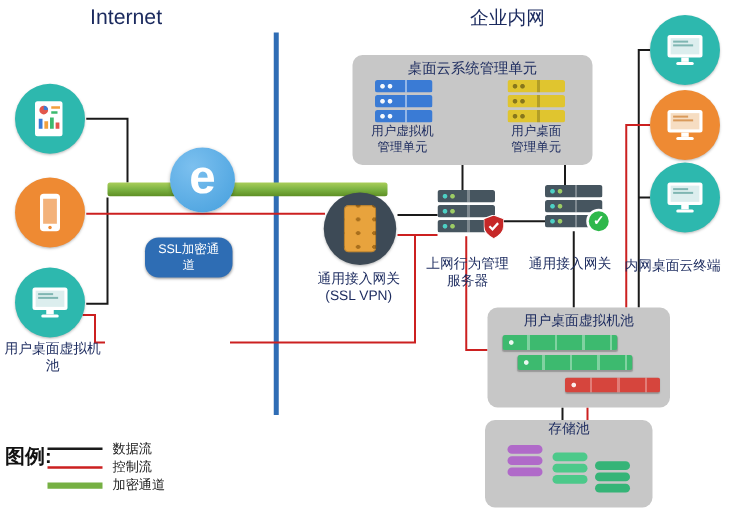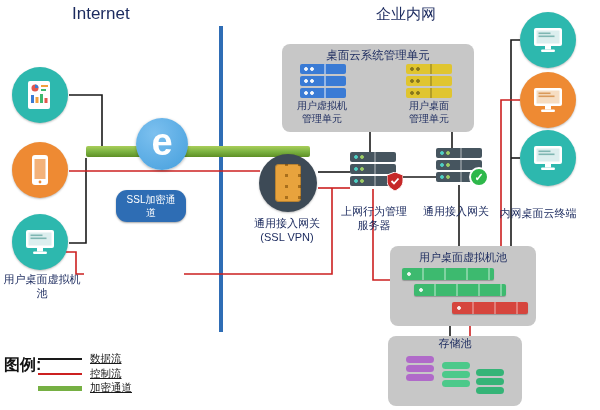--- a/index.html
+++ b/index.html
@@ -86,21 +86,21 @@
       radial-gradient(circle at 7px 6px, rgba(255,255,255,.9) 1.5px, transparent 2.2px),
       repeating-linear-gradient(90deg, transparent 0 20px, rgba(255,255,255,.3) 20px 22px);
   }
   .stack { display:flex; flex-direction:column; gap:2px; }
   .disk { width:28px; height:7px; border-radius:4px; }
   .stack.purple .disk { background:var(--storage-purple,#b06ac9); }
   .stack.green1 .disk { background:var(--storage-green,#4cc98a); }
   .stack.green2 .disk { background:#35b477; }
   .legend-row { position:absolute; display:flex; align-items:center; gap:8px; }
   .lsample { width:44px; height:0; }
-  .llabel { font-size:10.5px; color:#1a1a1a;text-decoration:underline; }
+  .llabel { font-size:10.5px; color:#1a1a1a; }
   .legend-title { font-weight:bold; color:#111; font-size:16px; }
 </style>
 </head>
 <body>
 
 <div class="canvas">
 
   <div class="divider"></div>
 
   <svg class="abs" style="left:0;top:0" width="600" height="410" viewBox="0 0 600 410">

